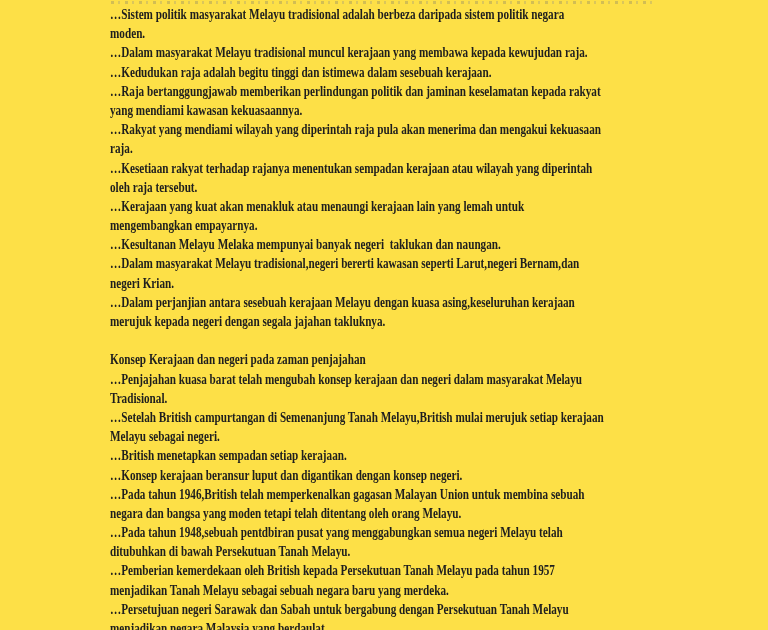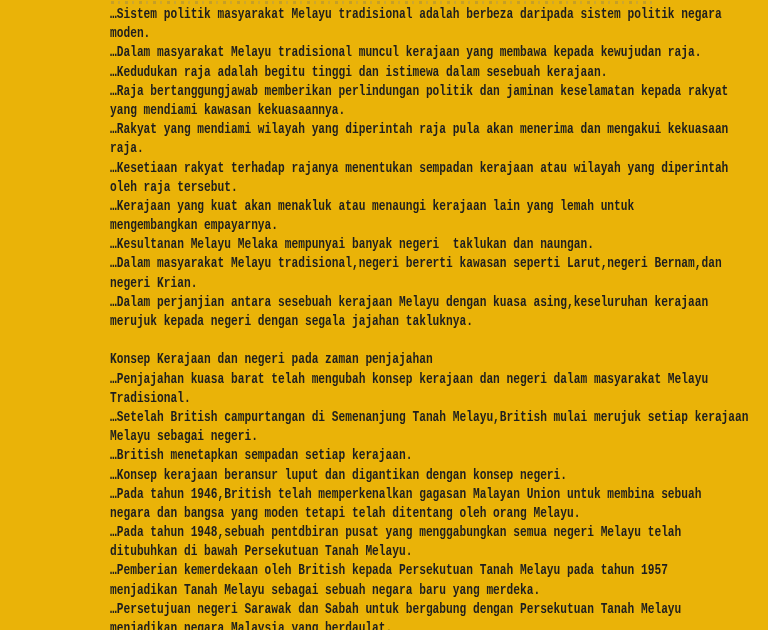--- a/index.html
+++ b/index.html
@@ -4,23 +4,23 @@
 <style>
   html, body {
     margin: 0;
     padding: 0;
     background: #ffffff;
   }
   .page {
     position: relative;
     width: 768px;
     height: 630px;
-    background: #eab308;
+    background: #fde047;
     overflow: hidden;
-    font-family: Liberation Mono, monospace;
+    font-family: Liberation Serif, serif;
   }
   
   .clipped-top-strip {
     position: absolute;
     left: 111px;
     top: 1px;
     width: 545px;
     height: 3px;
     opacity: 0.30;
     background: repeating-linear-gradient(

